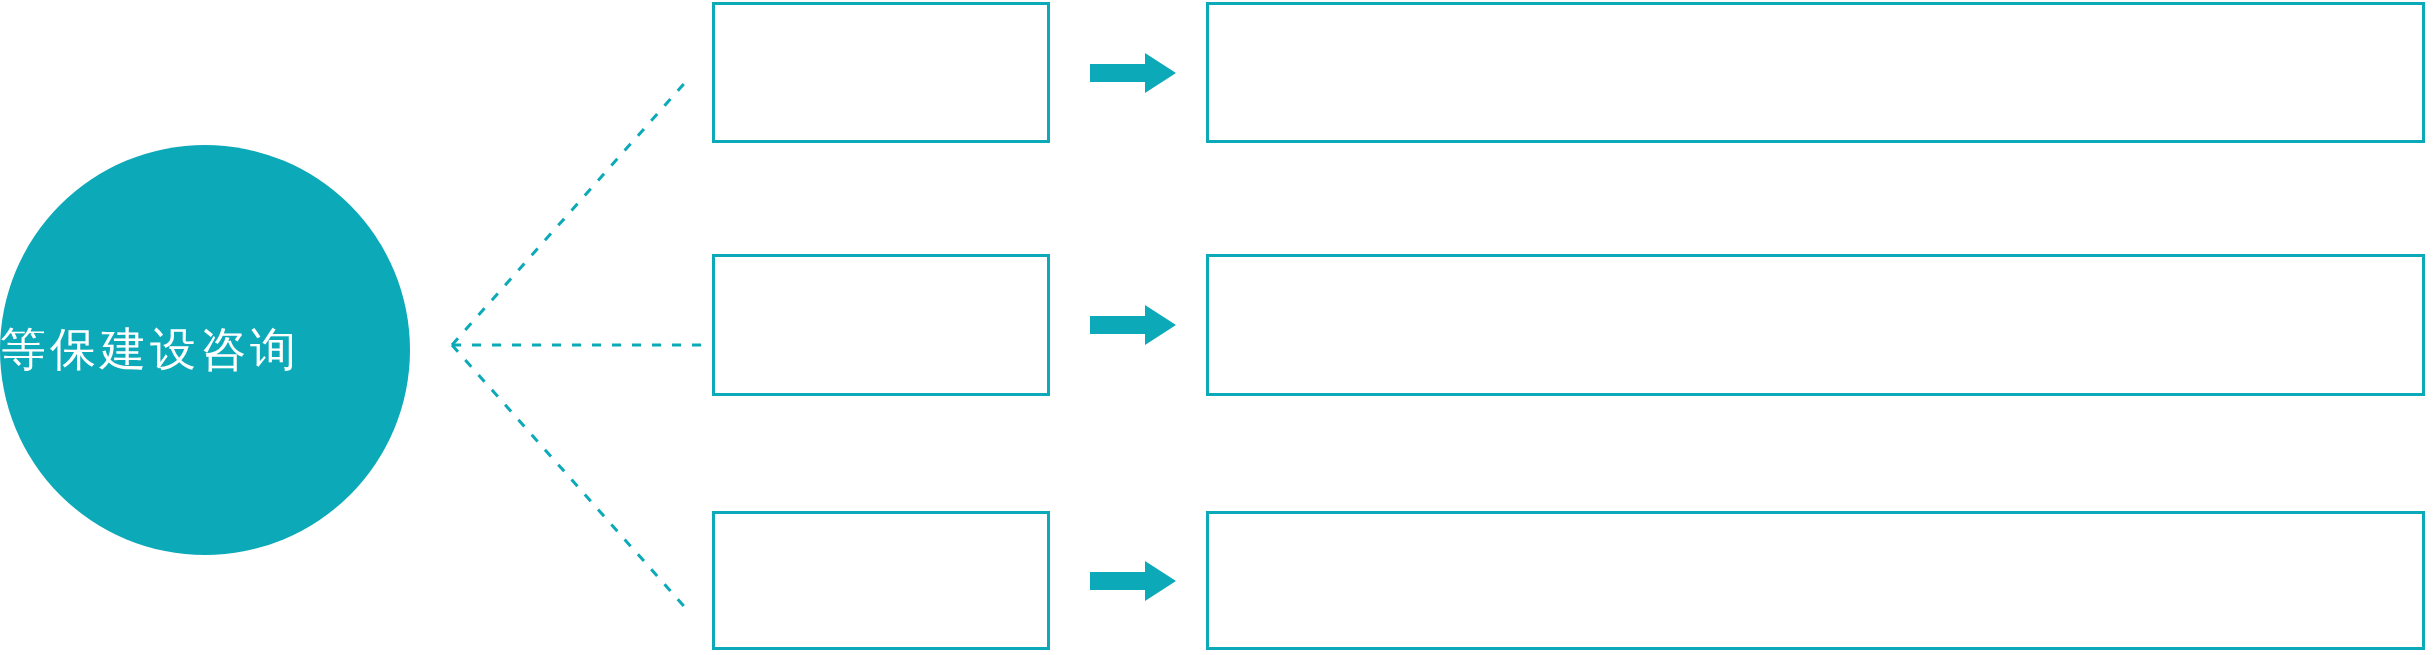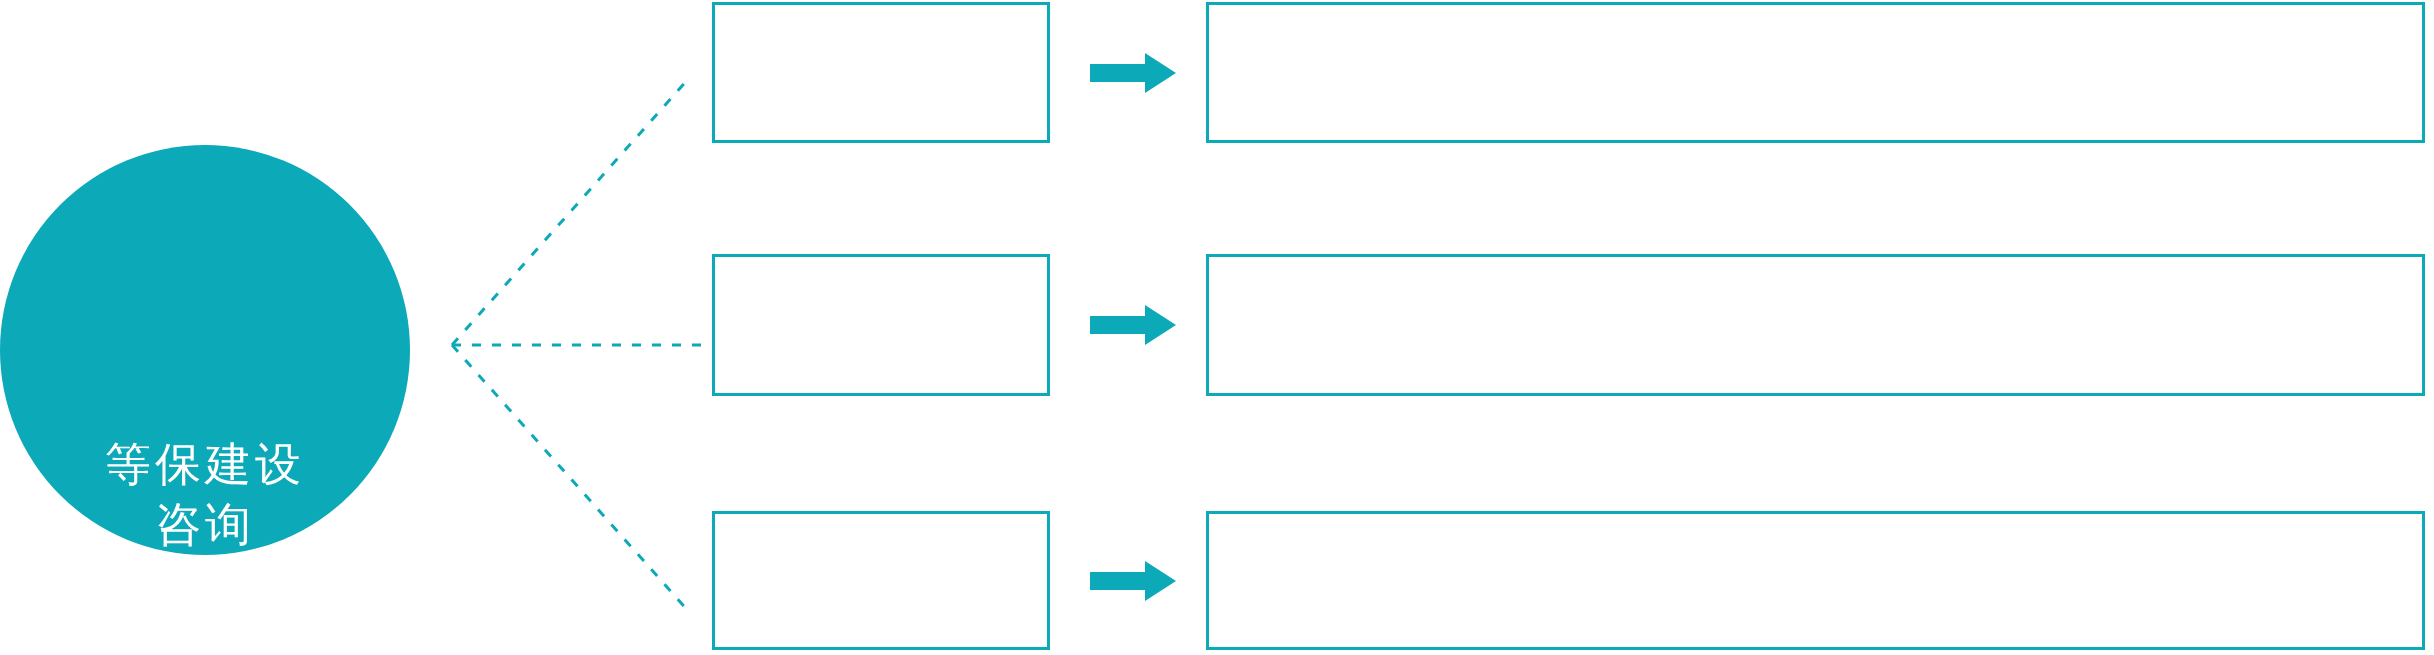--- a/index.html
+++ b/index.html
@@ -22,23 +22,23 @@
   
   .hub-circle {
     position: absolute;
     left: 0px;
     top: 145px;
     width: 410px;
     height: 410px;
     border-radius: 50%;
     background: #0CA9B8;
     display: flex;
-    flex-direction: column;
+    flex-direction: row;
     align-items: center;
-    justify-content: flex-end;
+    justify-content: flex-start;
     box-sizing: border-box;
   }
   .hub-line {
     color: #ffffff;
     font-size: 46px;
     line-height: 1.30;
     letter-spacing: 4px;
     text-align: center;
     font-weight: 400;
     white-space: nowrap;

